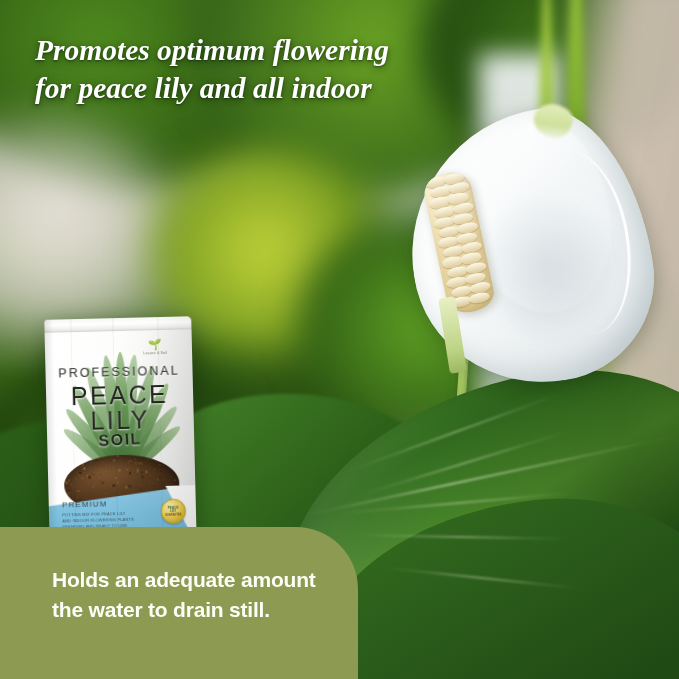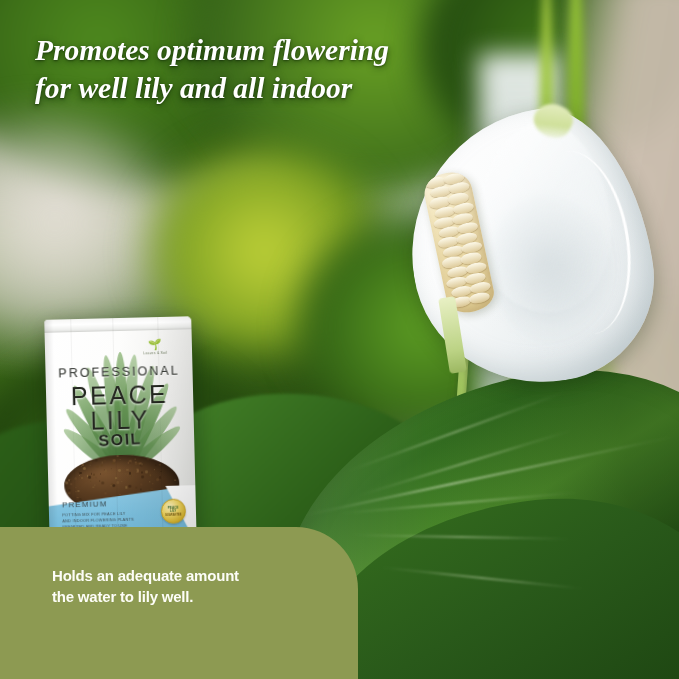--- a/index.html
+++ b/index.html
@@ -297,21 +297,21 @@
 
   
   .panel {
     position:absolute; left:0; top:527px;
     width:358px; height:152px;
     background:#8d9a52;
     border-top-right-radius:62px;
   }
   .panel-text {
     position:absolute; left:52px; top:38px; width:300px;
-    font-size:15px; font-weight:700; line-height:1.42;
+    font-size:21px; font-weight:700; line-height:1.42;
     color:#fdfdf7; letter-spacing:-0.2px;
   }
   .panel-text span { display:block; }
 </style>
 </head>
 <body>
 
 <div class="stage">
 
   <div class="photo">
@@ -381,21 +381,21 @@
           <div class="spadix-bump" style="left: 52%; top: 80.7%;"></div>
           <div class="spadix-bump" style="left: 6%; top: 87.9%;"></div>
           <div class="spadix-bump" style="left: 46%; top: 87.9%;"></div>
         </div>
       <div class="spadix-stem"></div>
     </div>
   </div>
 
   <div class="headline">
     <span>Promotes optimum flowering</span>
-    <span>for well lily and all indoor</span>
+    <span>for peace lily and all indoor</span>
   </div>
 
   <div class="package">
     <div class="bag">
 
       <div class="bag-plant" id="bagPlant">
           <div class="blade" style="transform: translateX(-50%) rotate(-52deg); height: 62%; opacity: 0.72;"></div>
           <div class="blade" style="transform: translateX(-50%) rotate(-40deg); height: 72%; opacity: 0.81;"></div>
           <div class="blade" style="transform: translateX(-50%) rotate(-28deg); height: 84%; opacity: 0.9;"></div>
           <div class="blade" style="transform: translateX(-50%) rotate(-17deg); height: 94%; opacity: 0.72;"></div>
@@ -613,17 +613,17 @@
         <div class="bag-seal-t3">GUARANTEE</div>
       </div>
 
       <div class="bag-sheen"></div>
     </div>
   </div>
 
   <div class="panel">
     <div class="panel-text">
       <span>Holds an adequate amount</span>
-      <span>the water to lily well.</span>
+      <span>the water to drain still.</span>
     </div>
   </div>
 
 </div>
 
 </body></html>

